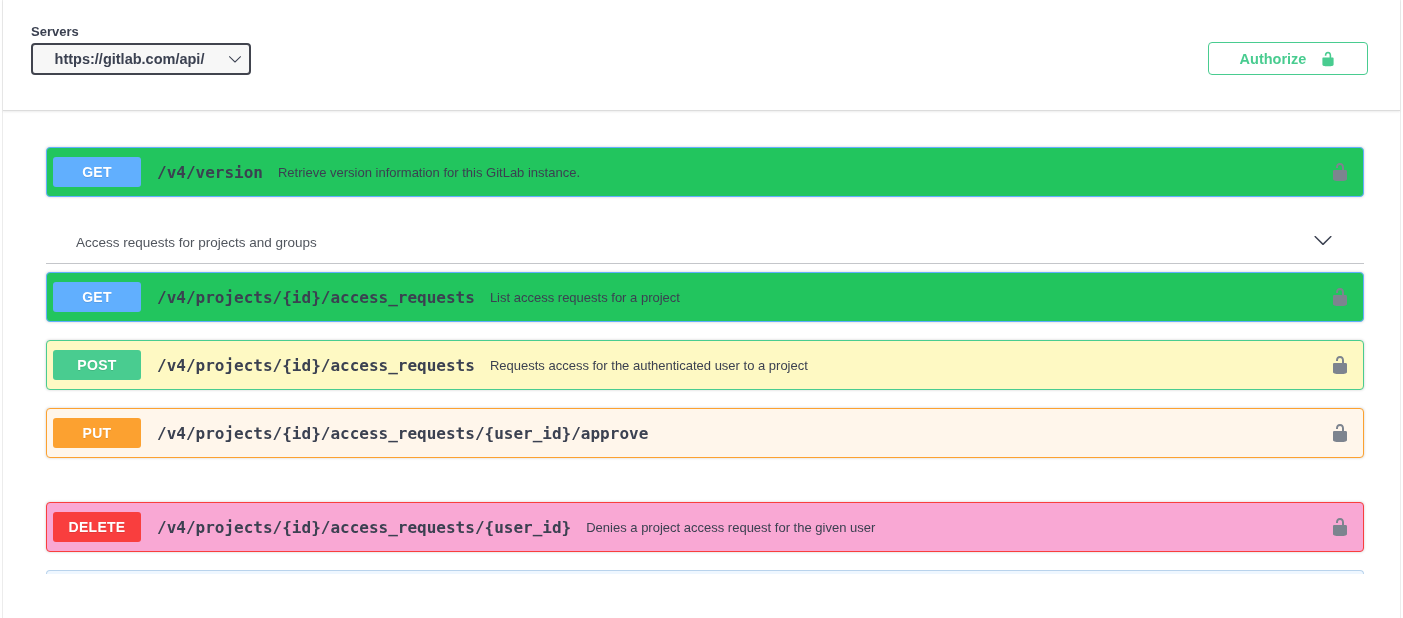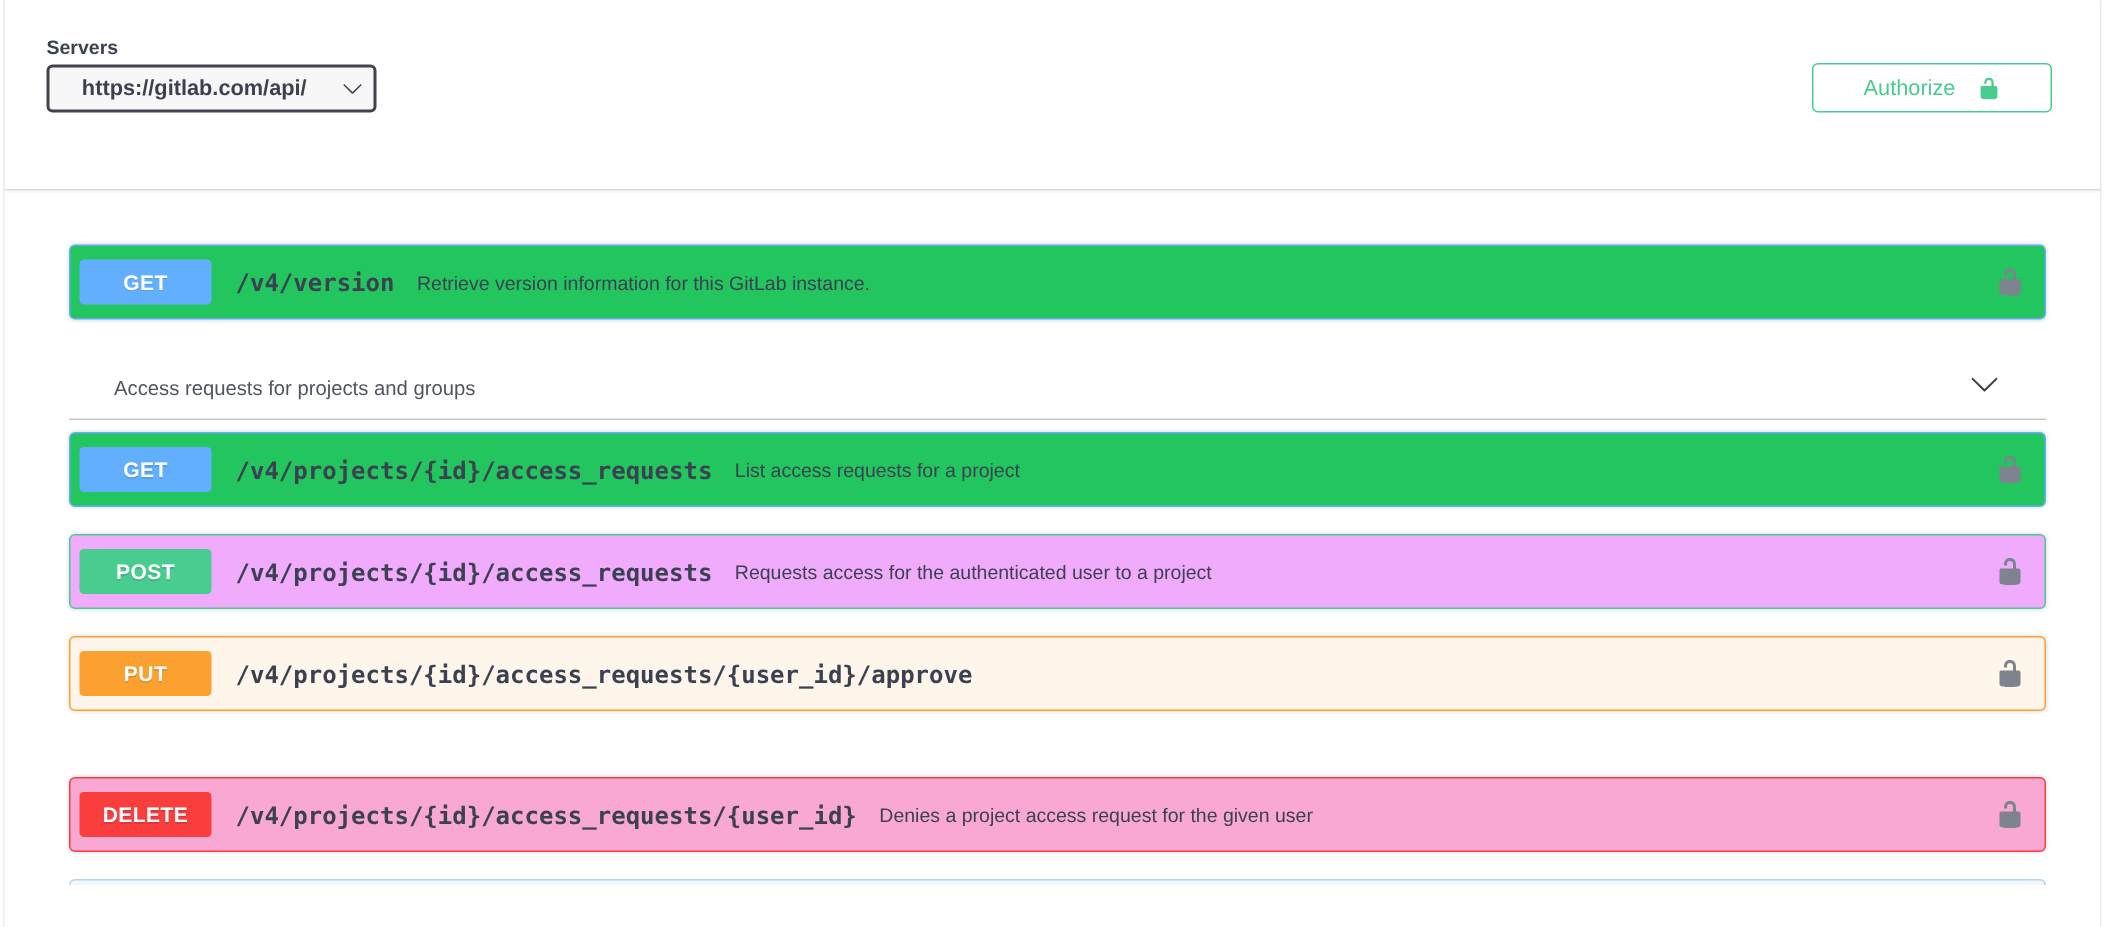--- a/index.html
+++ b/index.html
@@ -3,50 +3,50 @@
 <meta charset="utf-8">
 <style>
   * { box-sizing: border-box; margin: 0; padding: 0; }
   html,body { width:1403px; height:618px; overflow:hidden; background:#fff;
     font-family:"Liberation Sans", sans-serif; color:#3b4151; }
   .page { margin:0 2px; min-height:618px;
     border-left:1px solid #ececec; border-right:1px solid #ececec; }
 
   
   .scheme-bar { display:flex; justify-content:space-between; align-items:flex-end;
-    padding:24px 32px 51px 28px;
+    padding:24px 32px 35px 28px;
     border-bottom:1px solid #dcdcdc; box-shadow:0 1px 2px rgba(0,0,0,.08); }
   .servers-label { font-size:13px; font-weight:bold; color:#3b4151; margin-bottom:4px; }
   .select-wrap { position:relative; width:220px; height:32px; }
   .select-wrap select { appearance:none; -webkit-appearance:none; width:100%; height:100%;
     border:2px solid #41444e; border-radius:4px; background:#f7f7f7;
     font-family:"Liberation Sans", sans-serif; font-size:14.5px; font-weight:bold; color:#3b4151;
     padding:0 34px 0 11px; cursor:pointer;text-align:center; }
   .select-caret { position:absolute; right:9px; top:9px; pointer-events:none; }
 
   .authorize-btn { display:flex; align-items:center; justify-content:center; gap:14px;
     width:160px; height:33px; background:transparent; cursor:pointer;
     border:1.5px solid #49cc90; border-radius:4px;
-    color:#49cc90; font-family:"Liberation Sans", sans-serif; font-size:14.5px; font-weight:normal; }
+    color:#49cc90; font-family:"Liberation Sans", sans-serif; font-size:14.5px; font-weight:bold; }
 
   
   .main { padding:6px 36px 0 43px; }
   .tag-section { margin-top:22px; }
   .tag-header { display:flex; align-items:center; cursor:pointer;
     padding:10px 0 12px 12px; border-bottom:1px solid rgba(59,65,81,.3); }
   .tag-title { font-size:24px; font-weight:bold; color:#3b4151; }
   .tag-desc { font-size:13.5px; color:#51565e; margin-left:18px; padding-top:4px; }
   .expand-btn { margin-left:auto; margin-right:30px; background:none; border:none; cursor:pointer;
     width:22px; height:22px; display:flex; align-items:center; justify-content:center; }
 
   .opblock-list { padding-top:8px; }
   .opblock { display:flex; align-items:center; height:50px; margin-bottom:18px;
     border-radius:4px; border:1px solid; box-shadow:0 0 3px rgba(0,0,0,.19); cursor:pointer; }
   .opblock.get    { background:#22c55e; border-color:#61affe; }
-  .opblock.post   { background:#f0abfc; border-color:#49cc90; }
+  .opblock.post   { background:#fef9c3; border-color:#49cc90; }
   .opblock.put    { background:#fff6eb; border-color:#fca130; }
   .opblock.delete { background:#f9a8d4; border-color:#f93e3e;margin-top:44px; }
 
   .method { min-width:88px; height:30px; margin-left:6px; padding:0 12px;
     display:flex; align-items:center; justify-content:center;
     border-radius:3px; color:#fff; font-size:14px; font-weight:bold;
     text-shadow:0 1px 0 rgba(0,0,0,.1); letter-spacing:.3px; }
   .opblock.get    .method { background:#61affe; }
   .opblock.post   .method { background:#49cc90; }
   .opblock.put    .method { background:#fca130; }

